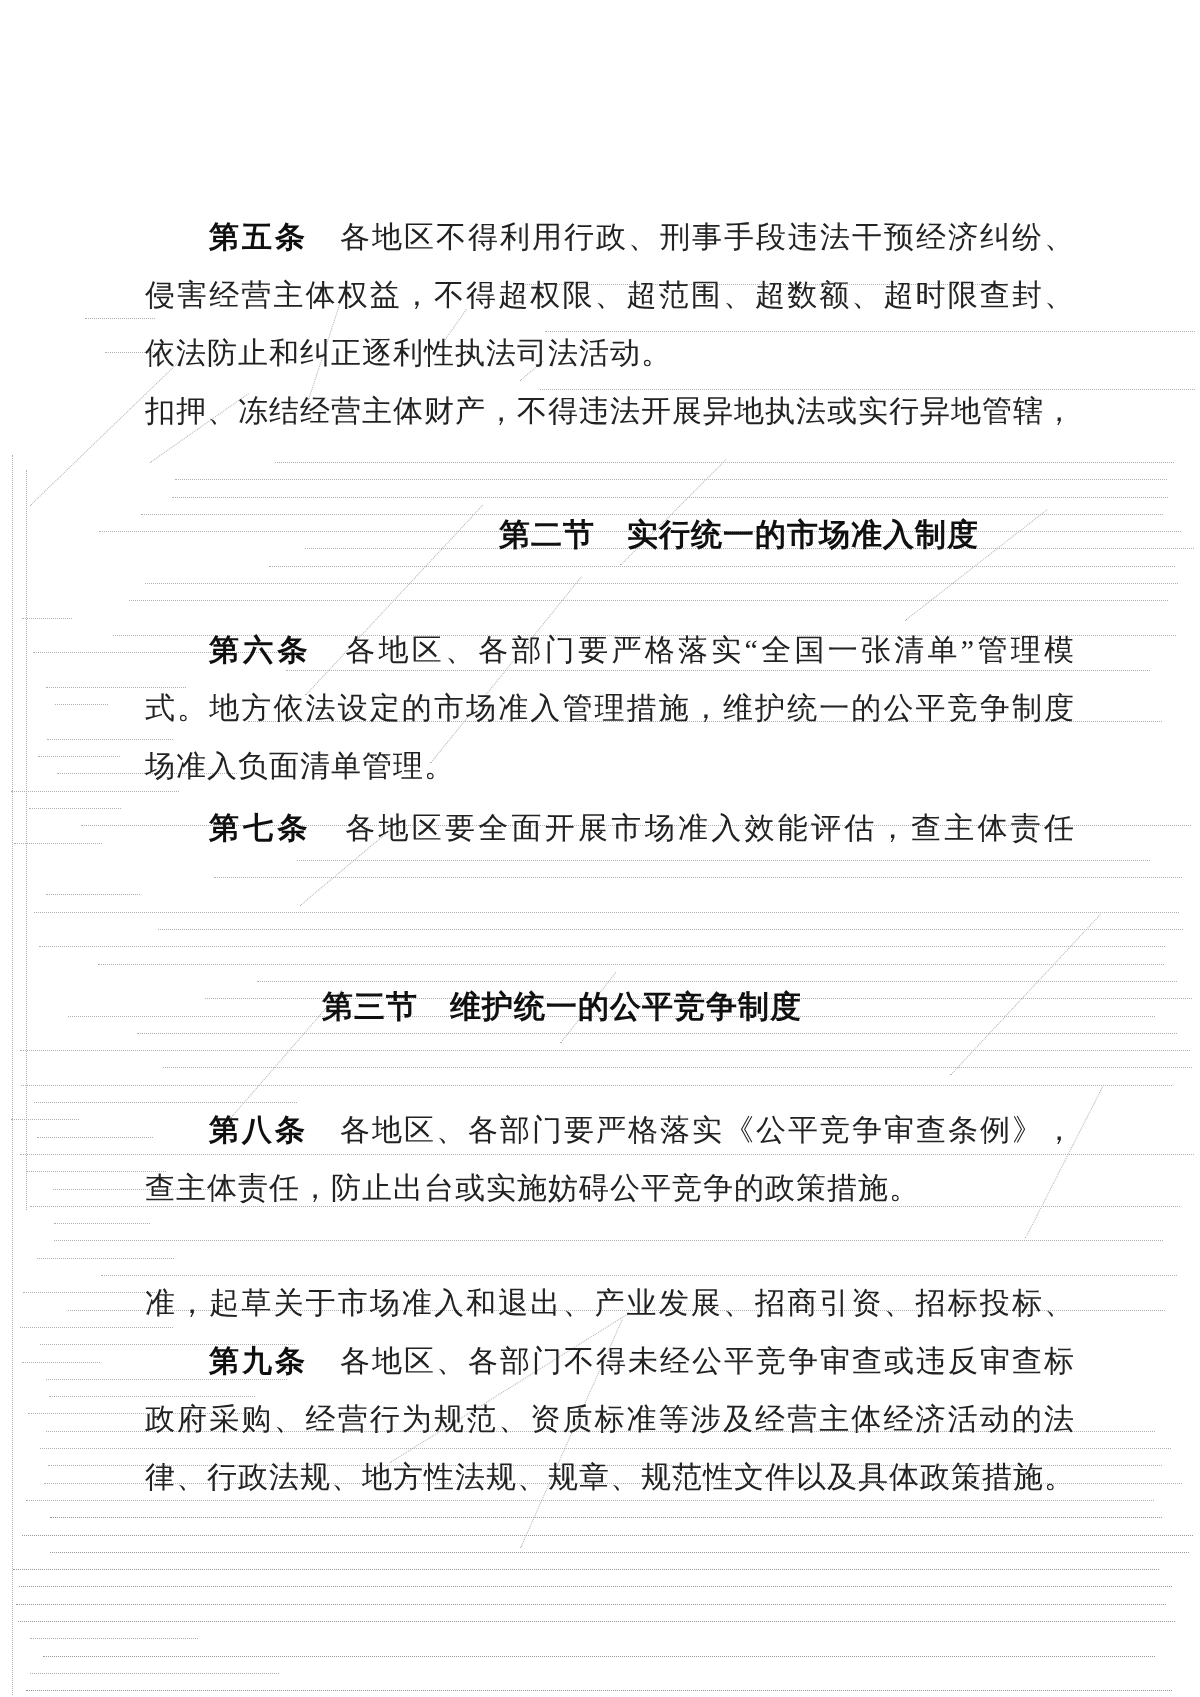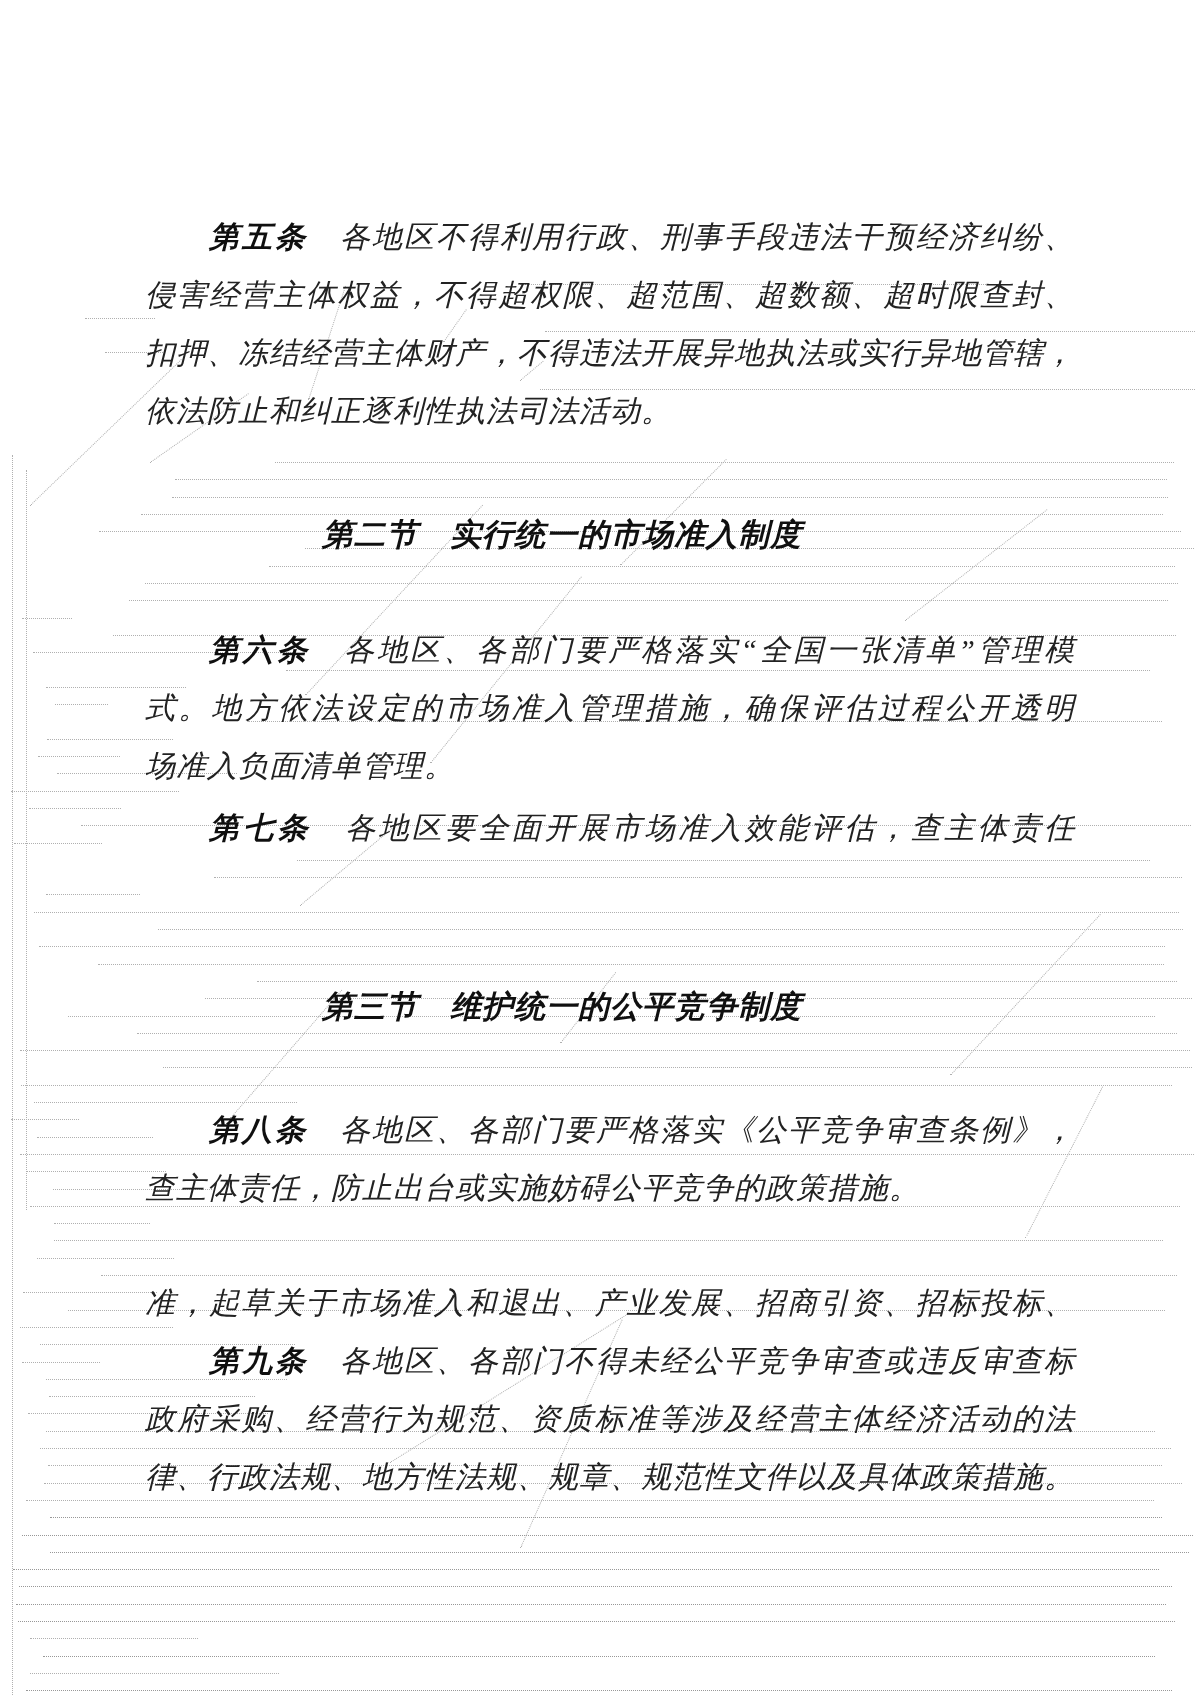--- a/index.html
+++ b/index.html
@@ -11,21 +11,21 @@
     overflow:hidden;
     font-family:"Liberation Serif",serif;
   }
   
   .dots{position:absolute;left:0;top:0;width:1200px;height:1697px;}
   .dl{position:absolute;height:0;border-top:1px dotted #b0b0b0;}
   .dl.dk{border-top-color:#989898;}
   .diag{transform-origin:0 0;}
   .dv{position:absolute;width:0;border-left:1px dotted #b0b0b0;}
   
-  .doc{position:absolute;left:145px;top:0;width:930px;height:1697px;font-style:italic;}
+  .doc{position:absolute;left:145px;top:0;width:930px;height:1697px;}
   .article{position:absolute;left:0;width:930px;}
   .article .line{
     height:58px;line-height:58px;
     font-size:30px;color:#222222;
     text-align:justify;text-align-last:justify;
     letter-spacing:1px;
   }
   .article .line.first{padding-left:64px;}
   .article .line.last{text-align-last:left;}
   .lbl{
@@ -141,27 +141,27 @@
       <div class="dl diag" style="left: 390px; top: 1462px; width: 280px; transform: rotate(-32deg);"></div>
       <div class="dl diag" style="left: 520px; top: 1548px; width: 250px; transform: rotate(-66deg);"></div>
       <div class="dl diag" style="left: 950px; top: 1075px; width: 220px; transform: rotate(-47deg);"></div>
       <div class="dl diag" style="left: 620px; top: 565px; width: 150px; transform: rotate(-45deg);"></div>
       <div class="dl diag" style="left: 905px; top: 620px; width: 180px; transform: rotate(-38deg);"></div>
     </div>
   <div class="doc">
       <div class="article" style="top: 208px;">
         <div class="line first"><b class="lbl">第五条</b><span>　</span><span>各地区不得利用行政、刑事手段违法干预经济纠纷、</span></div>
         <div class="line"><span>侵害经营主体权益，不得超权限、超范围、超数额、超时限查封、</span></div>
+        <div class="line last"><span>依法防止和纠正逐利性执法司法活动。</span></div>
         <div class="line"><span>扣押、冻结经营主体财产，不得违法开展异地执法或实行异地管辖，</span></div>
-        <div class="line last"><span>依法防止和纠正逐利性执法司法活动。</span></div>
       </div>
-      <h2 class="section" style="top: 506px;"><span>第二节</span><span>　</span><span>实行统一的市场准入制度</span></h2>
+      <h2 class="section" style="top: 506px; text-align: right;"><span>第二节</span><span>　</span><span>实行统一的市场准入制度</span></h2>
       <div class="article" style="top: 621px;">
         <div class="line first"><b class="lbl">第六条</b><span>　</span><span>各地区、各部门要严格落实“全国一张清单”管理模</span></div>
-        <div class="line"><span>式。地方依法设定的市场准入管理措施，确保评估过程公开透明</span></div>
+        <div class="line"><span>式。地方依法设定的市场准入管理措施，维护统一的公平竞争制度</span></div>
         <div class="line last"><span>场准入负面清单管理。</span></div>
       </div>
       <div class="article" style="top: 799px;">
         <div class="line first"><b class="lbl">第七条</b><span>　</span><span>各地区要全面开展市场准入效能评估，查主体责任</span></div>
       </div>
       <h2 class="section" style="top: 978px;"><span>第三节</span><span>　</span><span>维护统一的公平竞争制度</span></h2>
       <div class="article" style="top: 1101px;">
         <div class="line first"><b class="lbl">第八条</b><span>　</span><span>各地区、各部门要严格落实《公平竞争审查条例》，</span></div>
         <div class="line last"><span>查主体责任，防止出台或实施妨碍公平竞争的政策措施。</span></div>
       </div>

